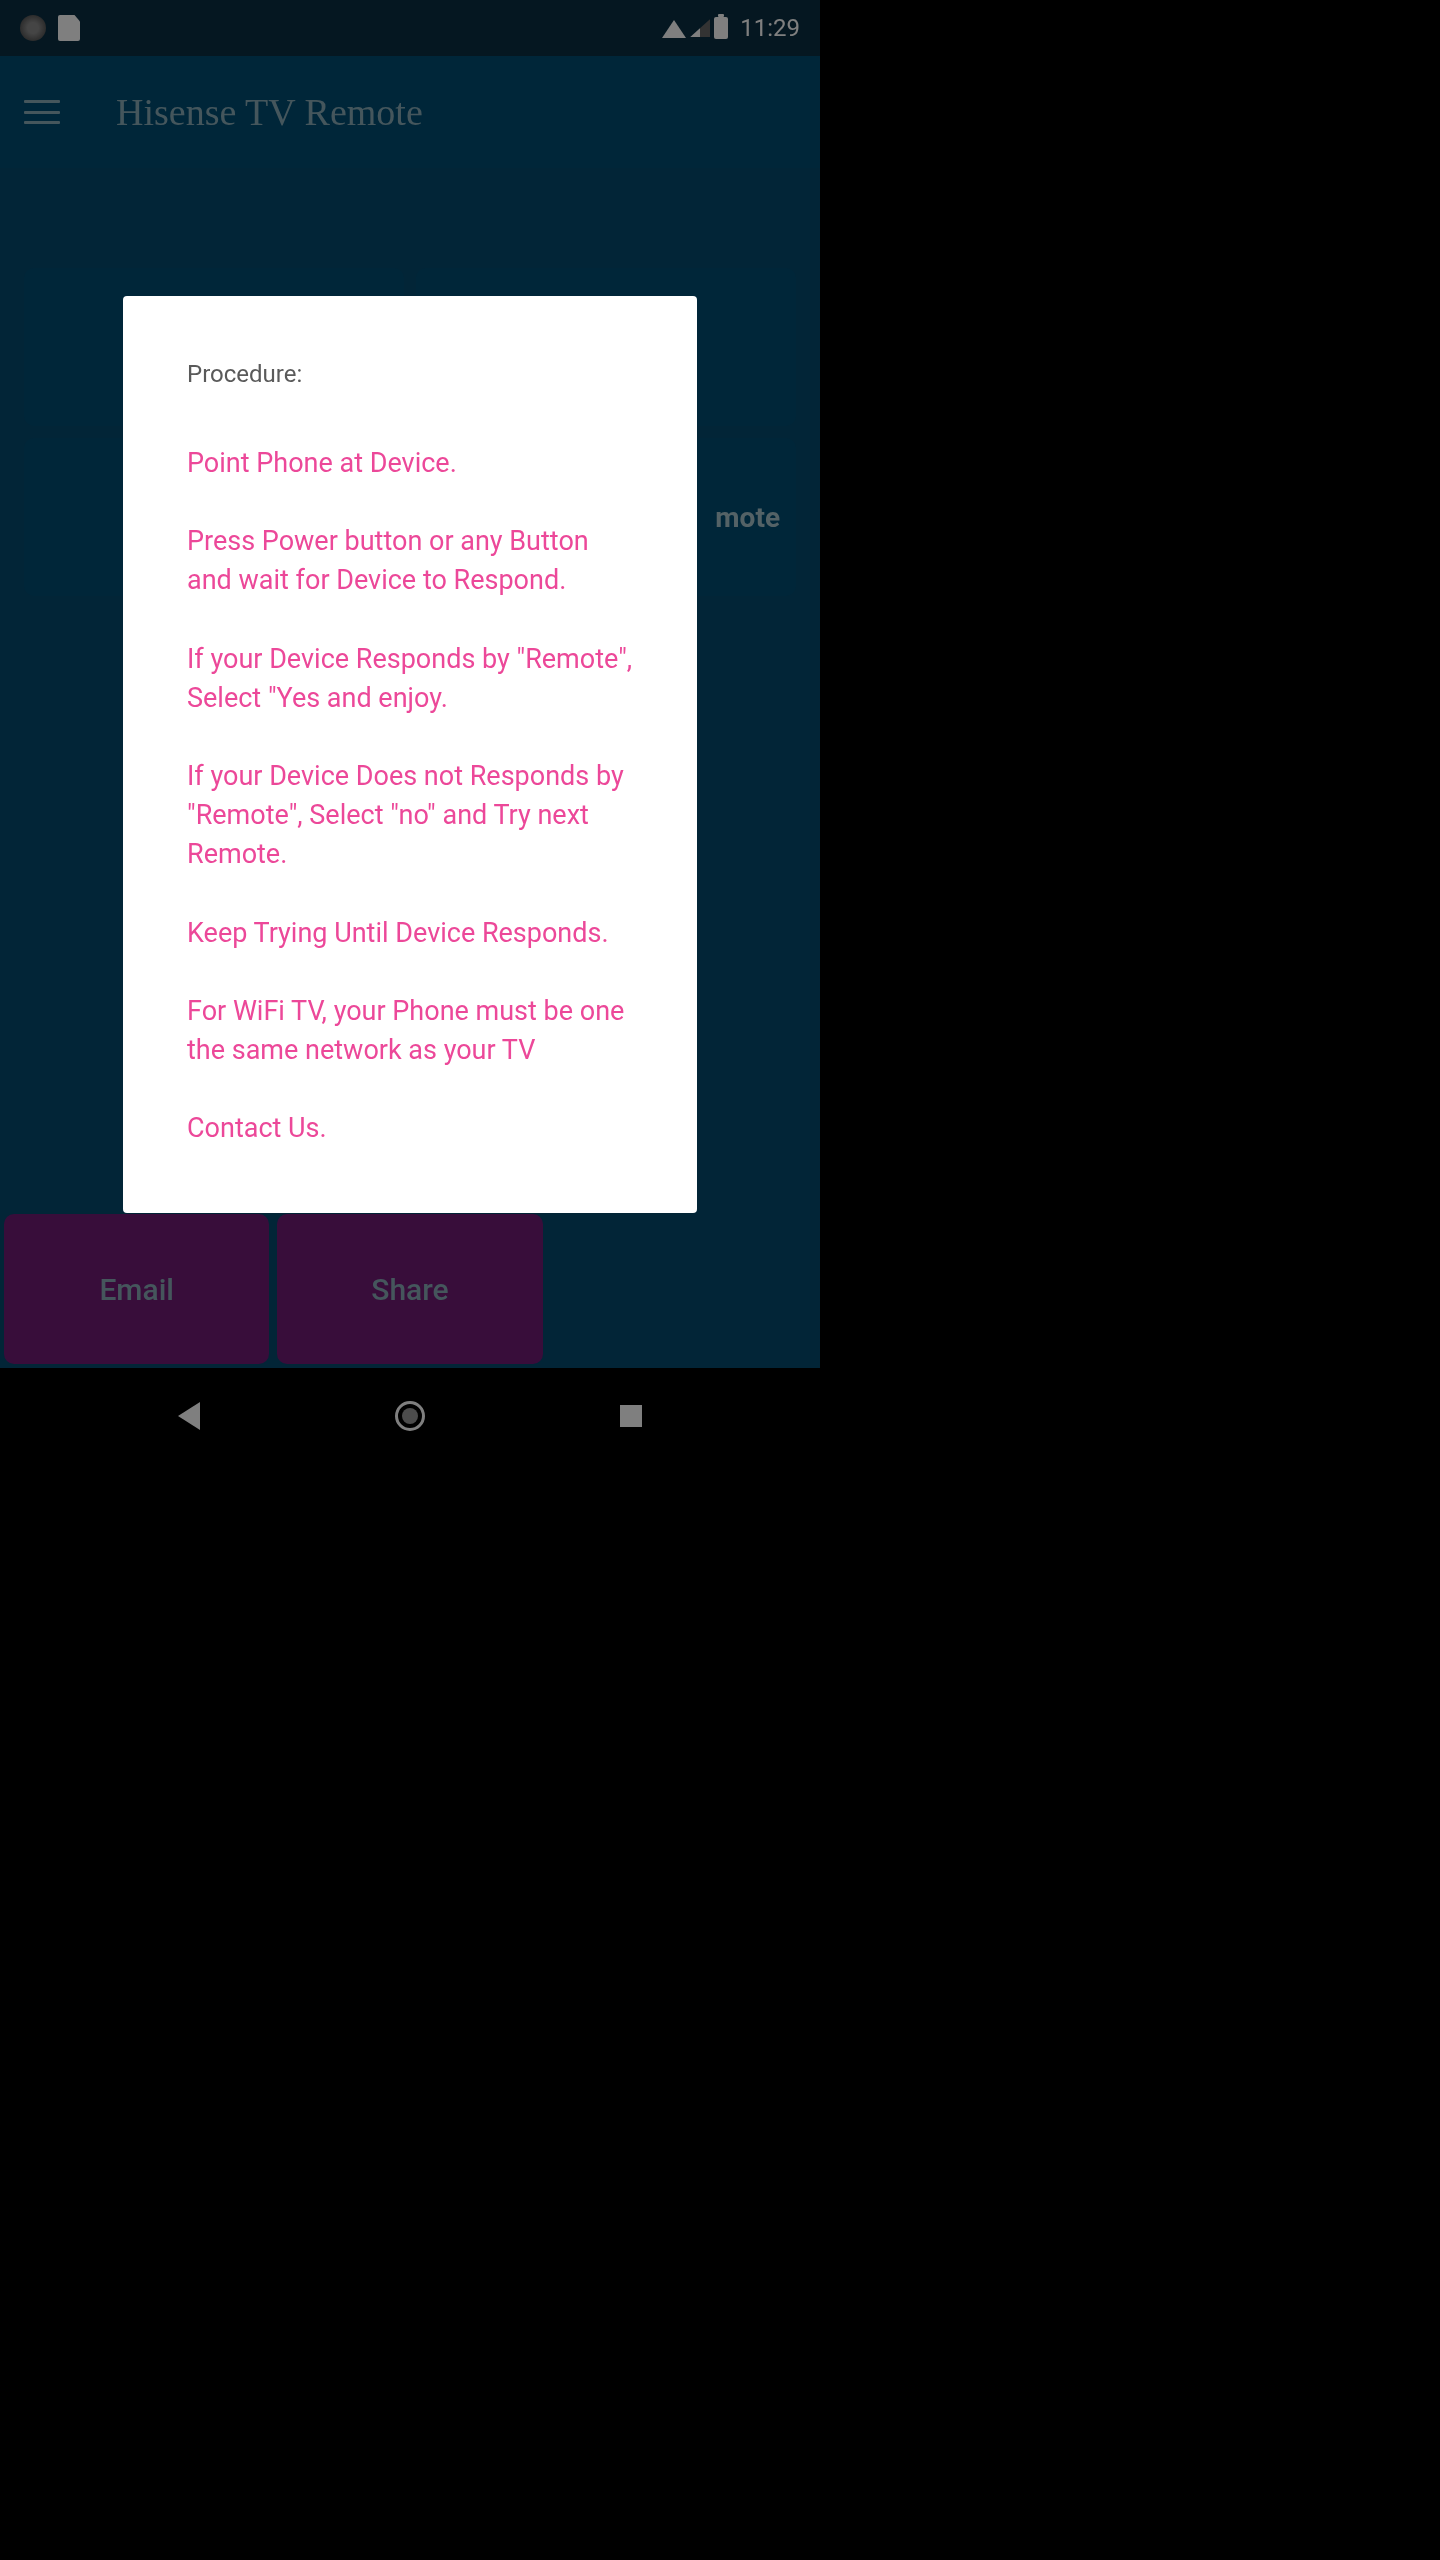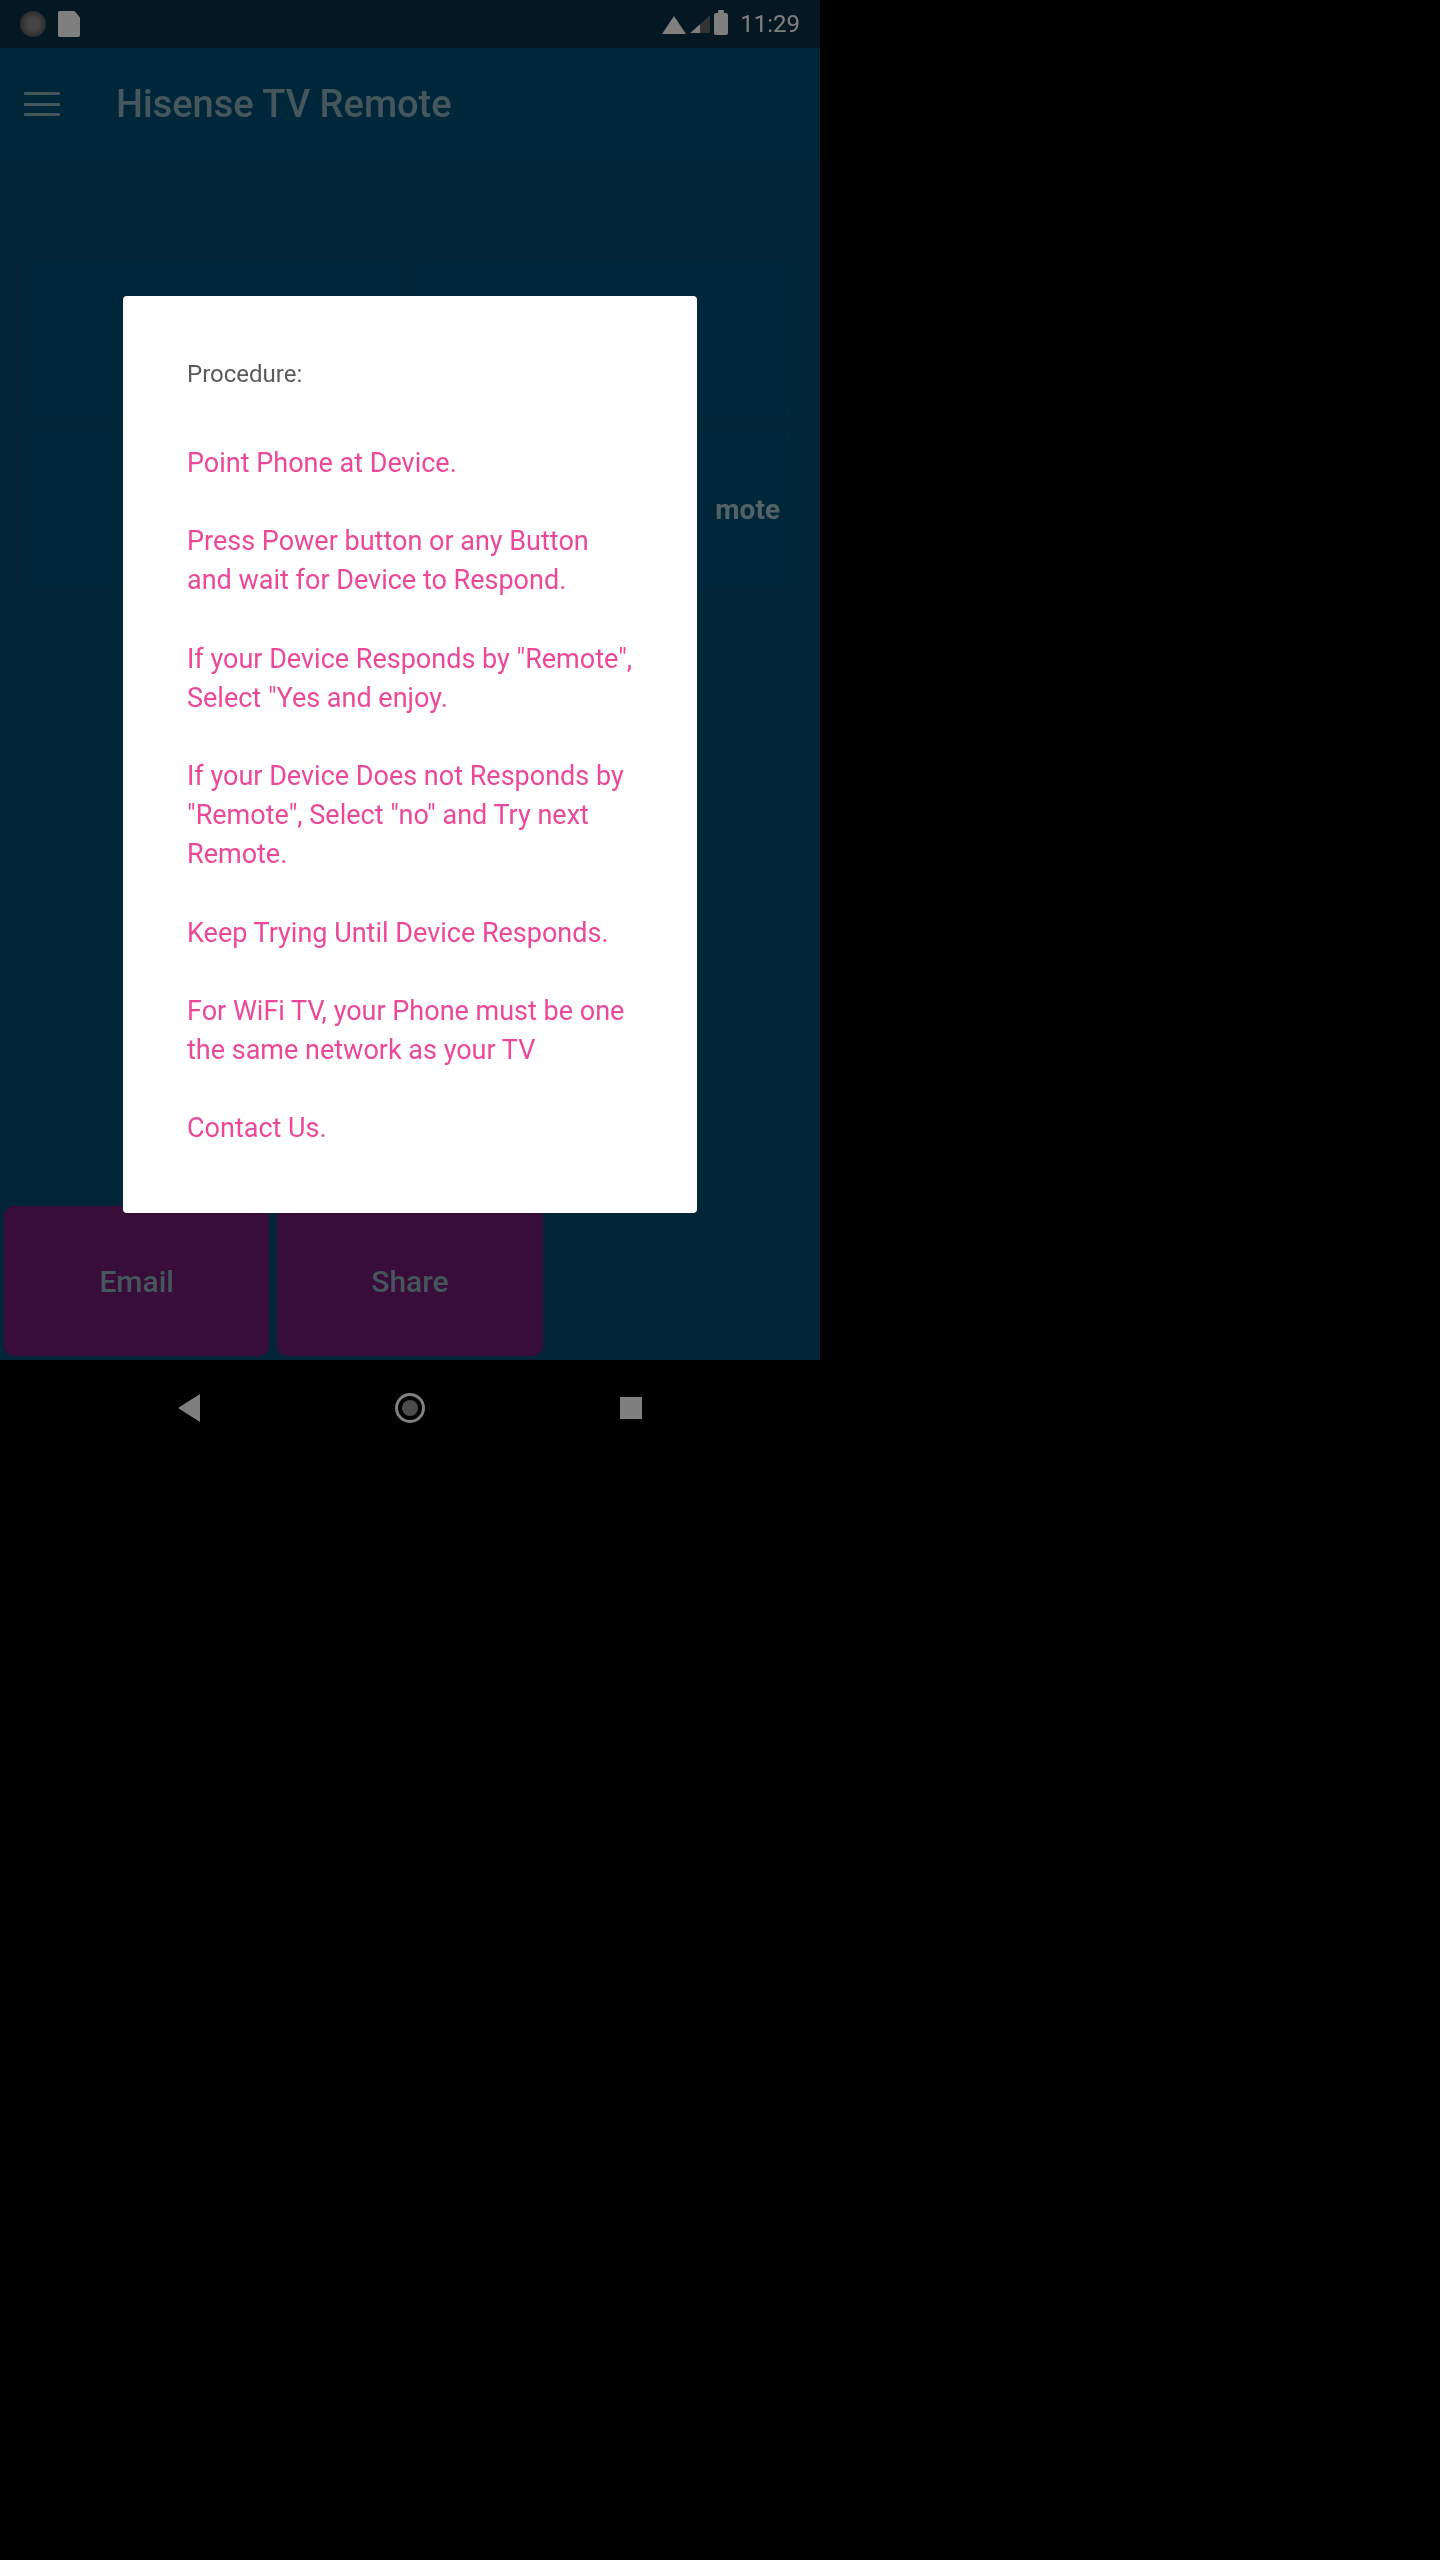--- a/index.html
+++ b/index.html
@@ -11,21 +11,21 @@
     body {
       width: 820px;
       height: 1456px;
       font-family: -apple-system, BlinkMacSystemFont, 'Segoe UI', Roboto, sans-serif;
       background: #000;
       overflow: hidden;
       position: relative;
     }
     
     .status-bar {
-      height: 48px;
+      height: 56px;
       background: #0a2e42;
       display: flex;
       align-items: center;
       justify-content: space-between;
       padding: 12px 20px;
       color: #fff;
     }
     
     .status-left {
       display: flex;
@@ -107,20 +107,21 @@
       margin-left: 8px;
     }
     
     .app-bar {
       height: 112px;
       background: #004d73;
       display: flex;
       align-items: center;
       padding: 0 24px;
       gap: 56px;
+      font-family: Liberation Serif, serif;
     }
     
     .hamburger-icon {
       width: 36px;
       height: 24px;
       display: flex;
       flex-direction: column;
       justify-content: space-between;
     }
     

